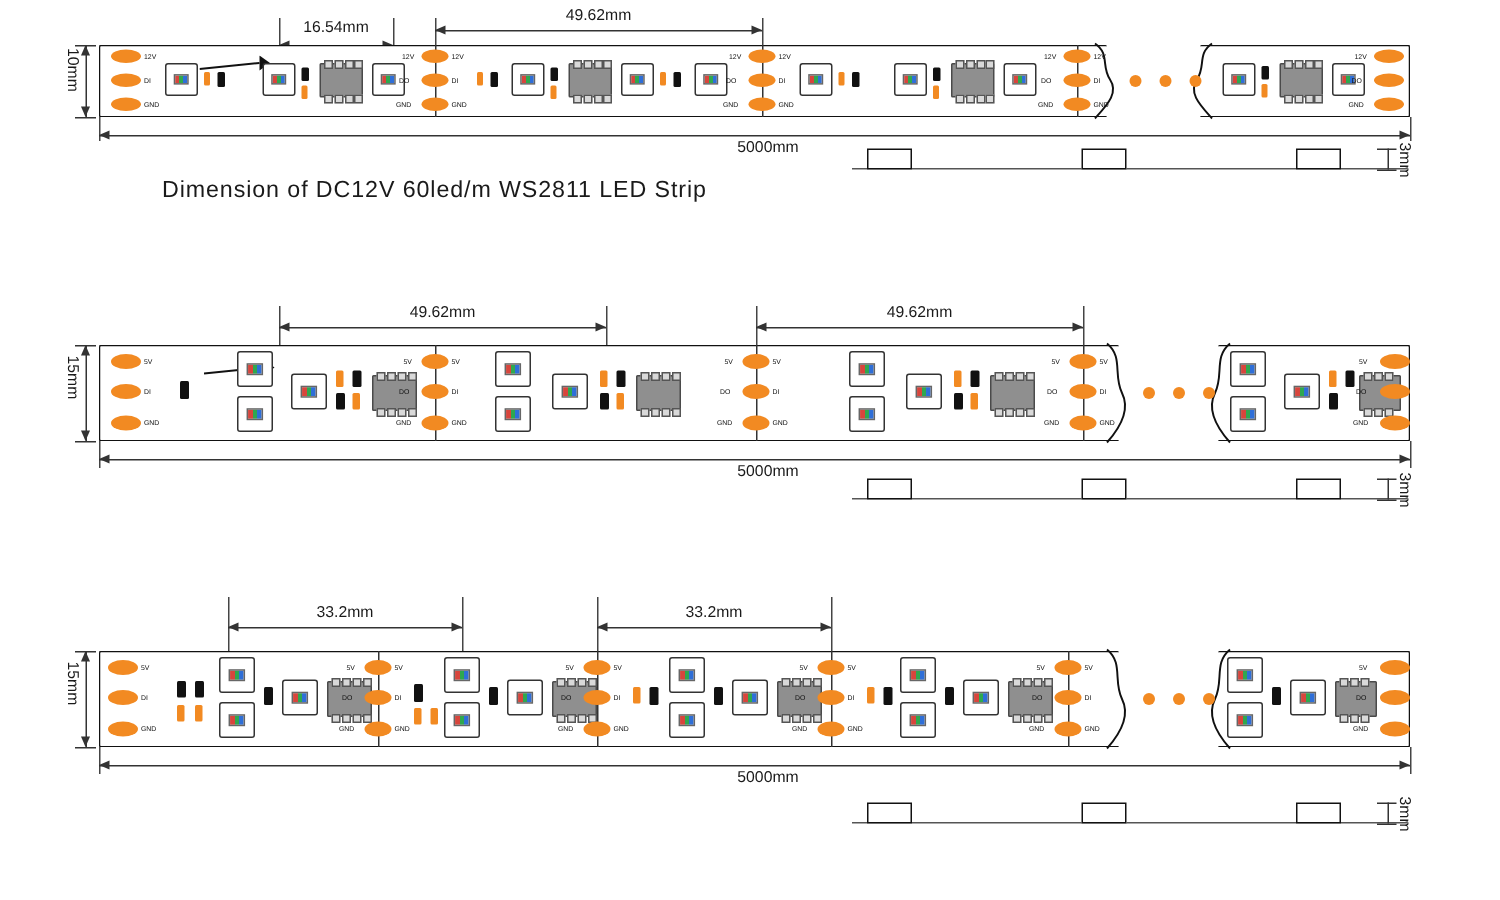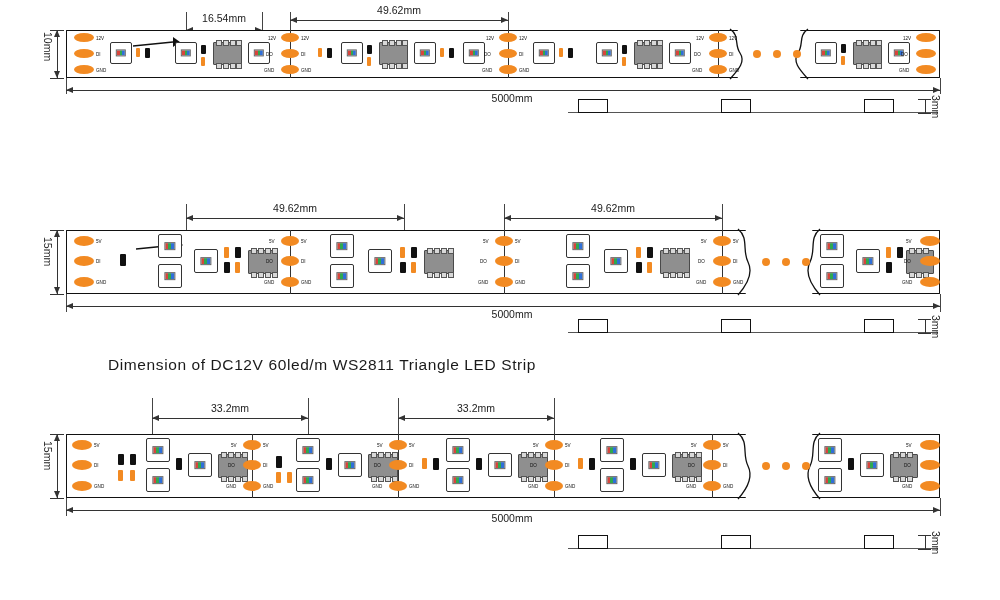--- a/index.html
+++ b/index.html
@@ -270,20 +270,21 @@
 
   <div class="profline" style="left:568px;top:112px;width:370px;"></div>
   <div class="profbox" style="left:578px;top:99px;width:30px;height:14px;"></div>
   <div class="profbox" style="left:721px;top:99px;width:30px;height:14px;"></div>
   <div class="profbox" style="left:864px;top:99px;width:30px;height:14px;"></div>
   <div class="vline" style="left:925px;top:99px;height:14px;"></div>
   <div class="hline" style="left:918px;top:99px;width:13px;"></div>
   <div class="hline" style="left:918px;top:113px;width:13px;"></div>
   <div class="vert" style="left:930px;top:95px;">3mm</div>
 
+  <div class="caption" style="left:108px;top:118px;">Dimension  of  DC12V 60led/m WS2811 LED Strip</div>
 </div>
 
 <div class="blk" style="top:196px;height:190px;">
 
   <div class="ext" style="left:186px;top:8px;height:30px;"></div>
   <div class="ext" style="left:404px;top:8px;height:30px;"></div>
   <div class="hline" style="left:186px;top:22px;width:218px;"></div>
   <div class="arrowL" style="left:186px;top:18.8px;"></div>
   <div class="arrowR" style="left:397px;top:18.8px;"></div>
   <div class="dim-lbl c" style="left:295px;top:6px;">49.62mm</div>
@@ -469,21 +470,20 @@
 
   <div class="profline" style="left:568px;top:136px;width:370px;"></div>
   <div class="profbox" style="left:578px;top:123px;width:30px;height:14px;"></div>
   <div class="profbox" style="left:721px;top:123px;width:30px;height:14px;"></div>
   <div class="profbox" style="left:864px;top:123px;width:30px;height:14px;"></div>
   <div class="vline" style="left:925px;top:123px;height:14px;"></div>
   <div class="hline" style="left:918px;top:123px;width:13px;"></div>
   <div class="hline" style="left:918px;top:137px;width:13px;"></div>
   <div class="vert" style="left:930px;top:119px;">3mm</div>
 
-  <div class="caption" style="left:108px;top:160px;">Dimension  of  DC12V 60led/m WS2811 Triangle LED Strip</div>
 </div>
 
 <div class="blk" style="top:396px;height:200px;">
 
   <div class="ext" style="left:152px;top:2px;height:36px;"></div>
   <div class="ext" style="left:308px;top:2px;height:36px;"></div>
   <div class="hline" style="left:152px;top:22px;width:156px;"></div>
   <div class="arrowL" style="left:152px;top:18.8px;"></div>
   <div class="arrowR" style="left:301px;top:18.8px;"></div>
   <div class="dim-lbl c" style="left:230px;top:6px;">33.2mm</div>

